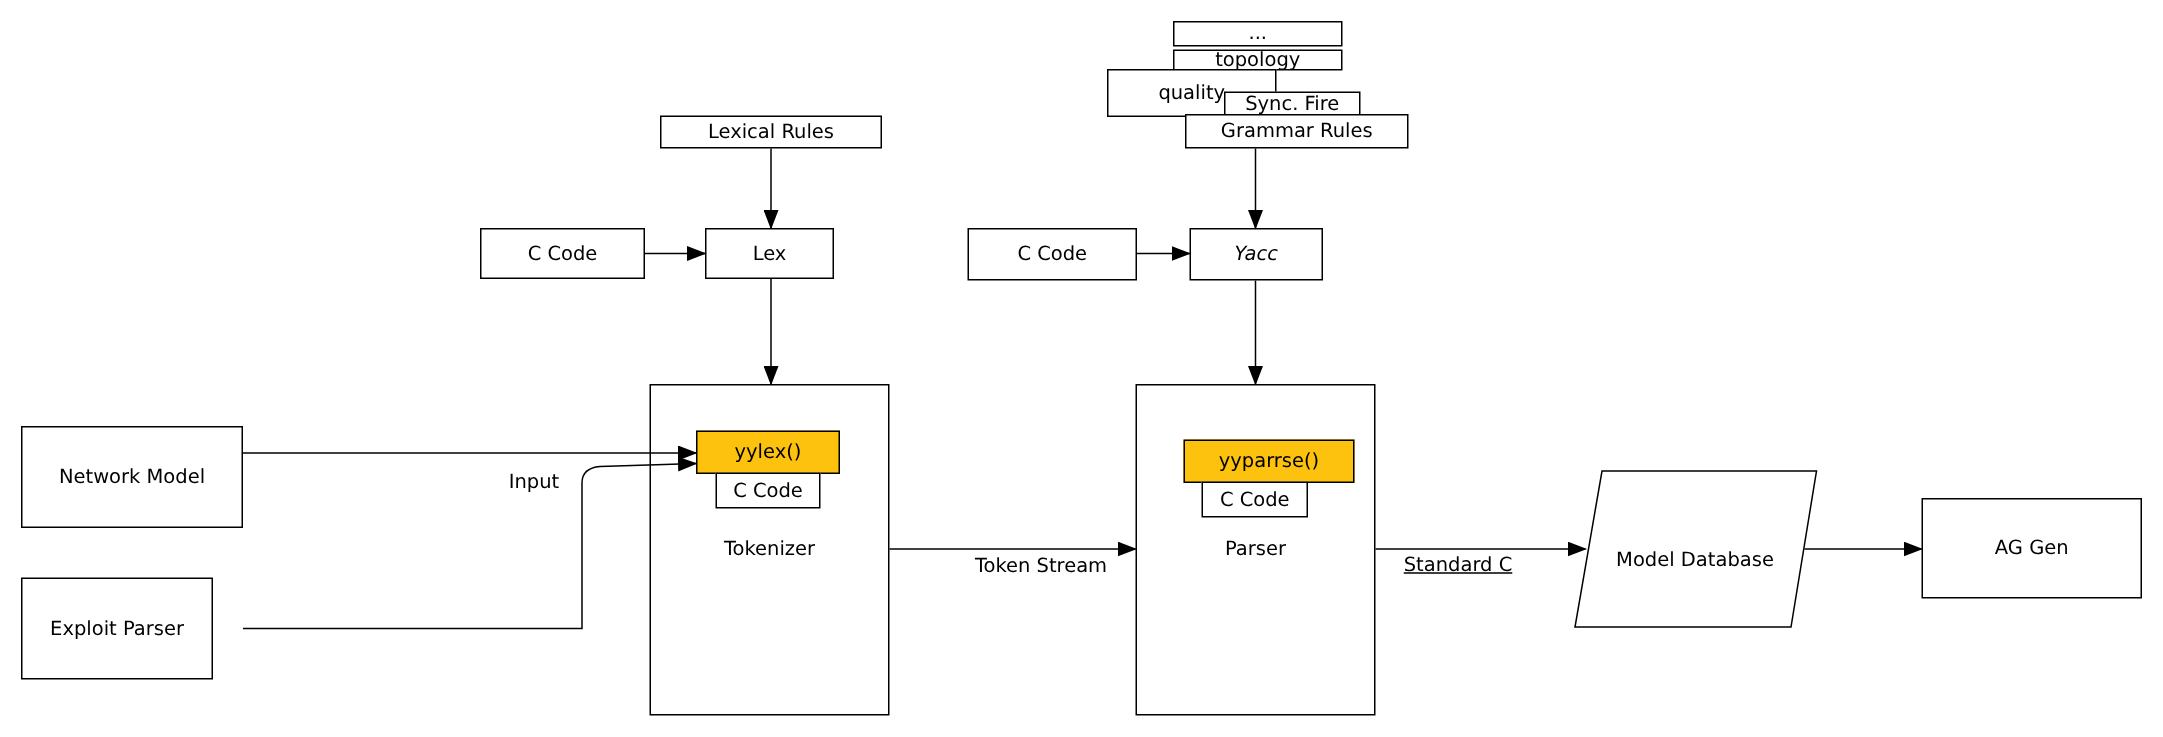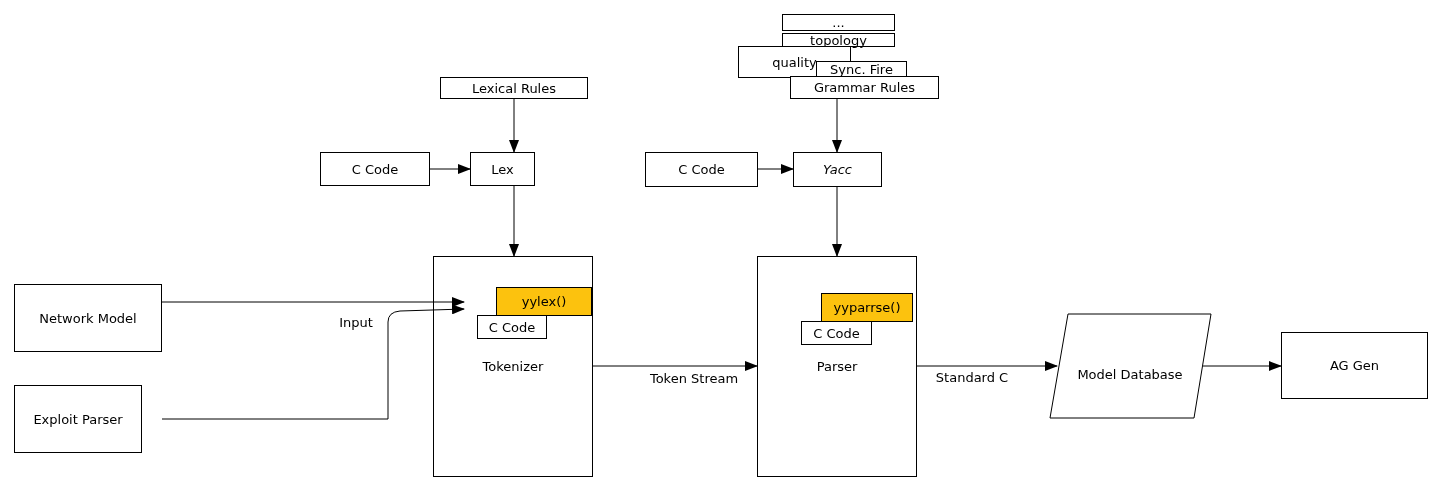--- a/index.html
+++ b/index.html
@@ -18,21 +18,21 @@
     box-sizing: border-box;
     border: 1px solid #000;
     background: #ffffff;
     display: flex;
     align-items: center;
     justify-content: center;
     white-space: nowrap;
     z-index: 1;
   }
   .bigbox { z-index: 1; }
-  .hl { background: var(--hl, #fcc20e); z-index: 2; margin-left: 32px; }
+  .hl { background: var(--hl, #fcc20e); z-index: 2; }
   .inner { z-index: 2; }
   .floatlabel {
     position: absolute;
     transform: translate(-50%, -50%);
     white-space: nowrap;
     z-index: 4;
     line-height: 1;
   }
   svg.arrows {
     position: absolute;
@@ -66,21 +66,21 @@
     <span>Grammar Rules</span>
   </div>
 
   <div class="box" style="left:440px; top:77px; width:148px; height:22px;">
     <span>Lexical Rules</span>
   </div>
 
   <div class="box" style="left:320px; top:152px; width:110px; height:34px;">
     <span>C Code</span>
   </div>
-  <div class="box" style="left:470px; top:152px; width:65px; height:34px;">
+  <div class="box" style="left:470px; top:152px; width:86px; height:34px;">
     <span>Lex</span>
   </div>
 
   <div class="box" style="left:645px; top:152px; width:113px; height:35px;">
     <span>C Code</span>
   </div>
   <div class="box" style="left:793px; top:152px; width:89px; height:35px;font-style:italic;">
     <span>Yacc</span>
   </div>
 
@@ -90,21 +90,21 @@
   <div class="box inner hl" style="left:464px; top:287px; width:96px; height:29px;">
     <span>yylex()</span>
   </div>
   <div class="box inner" style="left:477px; top:315px; width:70px; height:24px;">
     <span>C Code</span>
   </div>
 
   <div class="box bigbox" style="left:757px; top:256px; width:160px; height:221px;">
     <span>Parser</span>
   </div>
-  <div class="box inner hl" style="left:789px; top:293px; width:92px; height:29px;">
+  <div class="box inner hl" style="left:789px; top:293px; width:114px; height:29px;">
     <span>yyparrse()</span>
   </div>
   <div class="box inner" style="left:801px; top:321px; width:71px; height:24px;">
     <span>C Code</span>
   </div>
 
   <div class="box" style="left:14px; top:284px; width:148px; height:68px;">
     <span>Network Model</span>
   </div>
   <div class="box" style="left:14px; top:385px; width:128px; height:68px;">
@@ -134,15 +134,15 @@
     <path d="M162,419 H388 V322 Q388,312 400,311 L464,309" marker-end="url(#ah)"></path>
     <path d="M593,366 H757" marker-end="url(#ah)"></path>
     <path d="M917,366 H1057" marker-end="url(#ah)"></path>
     <path d="M1203,366 H1281" marker-end="url(#ah)"></path>
   </svg>
 
   <div class="floatlabel" style="left:1130px; top:374px;text-align:right;">Model Database</div>
 
   <div class="floatlabel" style="left:356px; top:322px;">Input</div>
   <div class="floatlabel" style="left:680px; top:378px;margin-left:14px;">Token Stream</div>
-  <div class="floatlabel" style="left:972px; top:377px;">Standard C</div>
+  <div class="floatlabel" style="left:972px; top:377px;text-decoration:underline;">Standard C</div>
 
 </div>
 
 </body></html>

